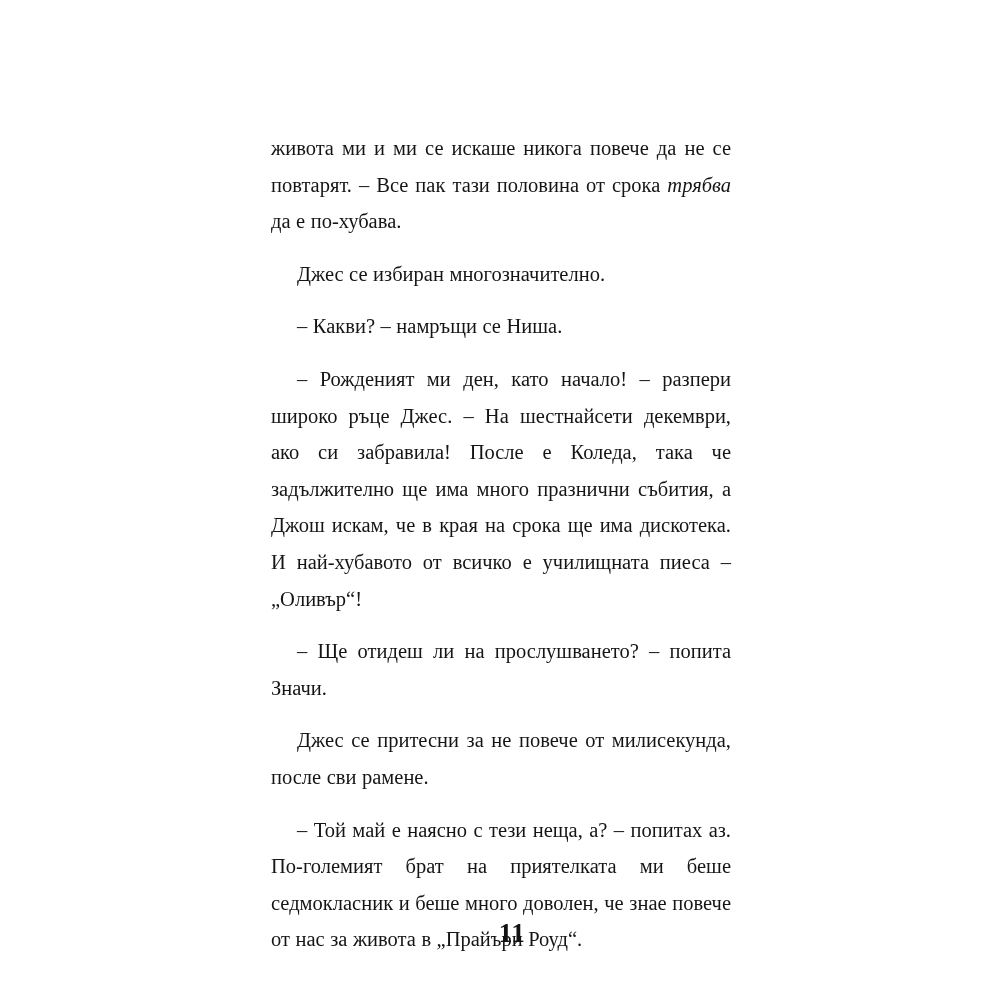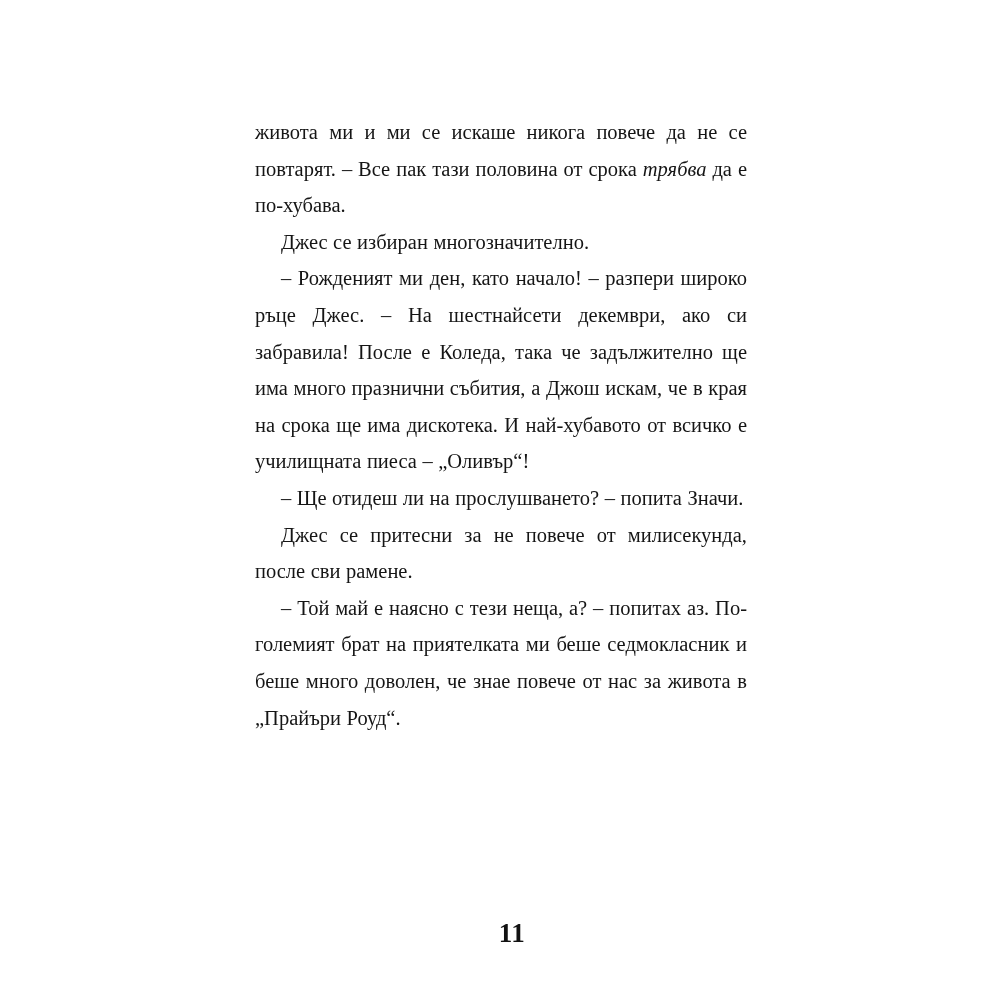--- a/index.html
+++ b/index.html
@@ -18,21 +18,21 @@
   }
 
   .text-block {
     position: absolute;
     left: 255px;
     top: 114px;
     width: 492px;
   }
 
   .para {
-    margin: 0;
+    margin: 16px;
     font-size: 20.5px;
     line-height: 36.6px;
     color: #151515;
     text-align: justify;
     text-justify: inter-word;
     text-indent: 26px;
     -webkit-hyphens: none;
     hyphens: none;
     word-spacing: 0.02em;
   }
@@ -67,20 +67,21 @@
 
   <div class="text-block">
 
     <p class="para no-indent">
       <span>живота ми и ми се искаше никога повече да не се повтарят. – Все пак тази половина от срока </span><em>трябва</em><span> да е по-хубава.</span>
     </p>
 
     <p class="para">Джес се избиран многозначително.</p>
 
 
+    <p class="para">– Какви? – намръщи се Ниша.</p>
 
     <p class="para">– Рожденият ми ден, като начало! – разпери широко ръце Джес. – На шестнайсети декември, ако си забравила! После е Коледа, така че задължително ще има много празнични събития, а Джош искам, че в края на срока ще има дискотека. И най-хубавото от всичко е училищната пиеса – „Оливър“!</p>
 
     <p class="para">– Ще отидеш ли на прослушването? – попита Значи.</p>
 
 
     <p class="para">Джес се притесни за не повече от милисекунда, после сви рамене.</p>
 
     <p class="para">– Той май е наясно с тези неща, а? – попитах аз. По-големият брат на приятелката ми беше седмокласник и беше много доволен, че знае повече от нас за живота в „Прайъри Роуд“.</p>
 

